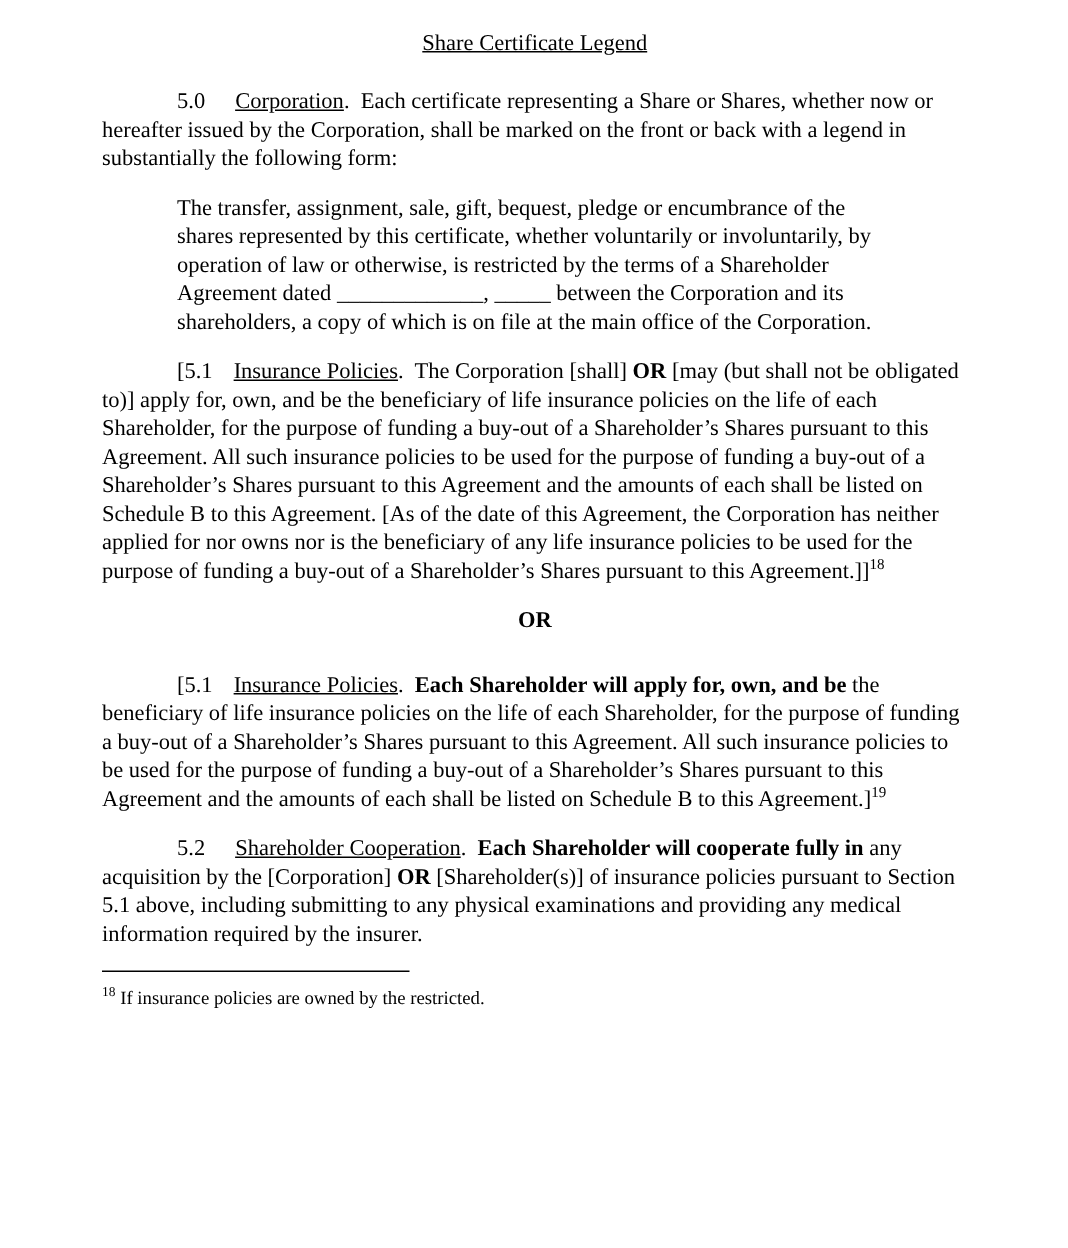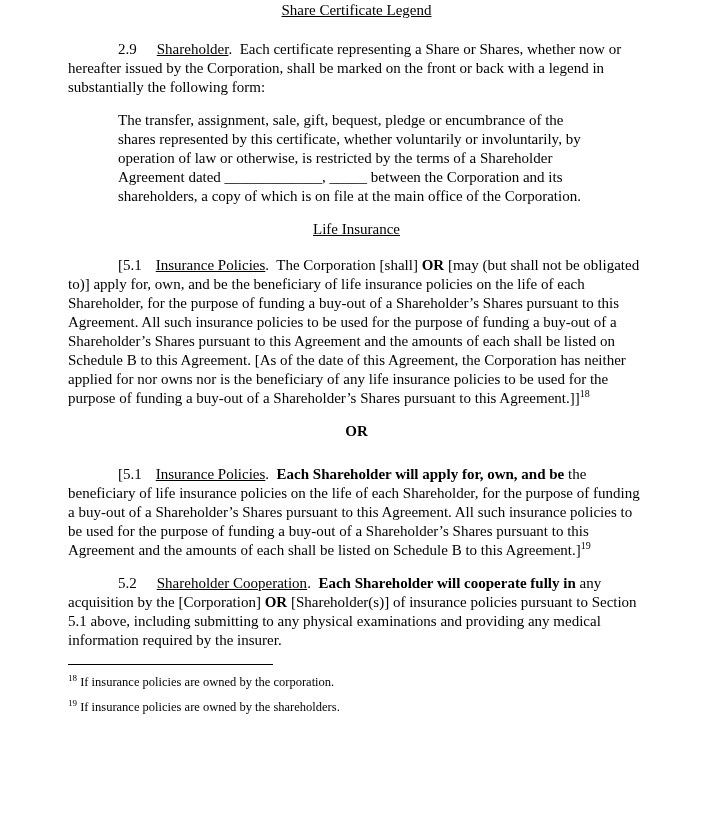--- a/index.html
+++ b/index.html
@@ -1,21 +1,21 @@
 <!DOCTYPE html>
 <html><head>
 <meta charset="utf-8">
 <style>
   html, body { margin:0; padding:0; }
   body {
     width:712px; height:832px; background:#ffffff; color:#000000;
     font-family:"Liberation Serif", "DejaVu Serif", serif;
     overflow:hidden;
   }
-  .page { padding:1px 67px 0 68px; font-size:15px; line-height:19px; }
+  .page { padding:20px 67px 0 68px; font-size:15px; line-height:19px; }
   .title { text-align:center; margin:0 0 20px 0; }
   .title .u-inline { text-decoration:underline; }
   .para { margin:0 0 14px 0; text-indent:50px; }
   .quote { margin:0 56px 14px 50px; text-indent:0; }
   .center-heading { text-align:center; margin:0 0 17px 0; }
   .or-divider { text-align:center; font-weight:bold; margin:6px 0 24px 0; }
   .u { text-decoration:underline; }
   .b { font-weight:bold; }
   .tab { display:inline-block; }
   sup { font-size:10px; line-height:0; vertical-align:super;text-align:center; }
@@ -25,35 +25,31 @@
 </style>
 </head>
 <body>
 
 <div class="page">
 
   <div class="title">
     <span class="u-inline">Share Certificate Legend</span>
   </div>
 
-  <p class="para"><span>2.9</span><span class="tab" style="width: 20px;"></span><span class="u">Shareholder</span><span>.&nbsp; Each certificate representing a Share or Shares, whether now or hereafter issued by the Corporation, shall be marked on the front or back with a legend in substantially the following form:</span></p>
+  <p class="para"><span>5.0</span><span class="tab" style="width: 20px;"></span><span class="u">Corporation</span><span>.&nbsp; Each certificate representing a Share or Shares, whether now or hereafter issued by the Corporation, shall be marked on the front or back with a legend in substantially the following form:</span></p>
 
   <p class="quote"><span>The transfer, assignment, sale, gift, bequest, pledge or encumbrance of the shares represented by this certificate, whether voluntarily or involuntarily, by operation of law or otherwise, is restricted by the terms of a Shareholder Agreement dated _____________, _____ between the Corporation and its shareholders, a copy of which is on file at the main office of the Corporation.</span></p>
 
-  <div class="center-heading">
-    <span class="u">Life Insurance</span>
-  </div>
 
   <p class="para"><span>[5.1</span><span class="tab" style="width: 14px;"></span><span class="u">Insurance Policies</span><span>.&nbsp; The Corporation [shall] </span><span class="b">OR</span><span> [may (but shall not be obligated to)] apply for, own, and be the beneficiary of life insurance policies on the life of each Shareholder, for the purpose of funding a buy-out of a Shareholder’s Shares pursuant to this Agreement. All such insurance policies to be used for the purpose of funding a buy-out of a Shareholder’s Shares pursuant to this Agreement and the amounts of each shall be listed on Schedule B to this Agreement. [As of the date of this Agreement, the Corporation has neither applied for nor owns nor is the beneficiary of any life insurance policies to be used for the purpose of funding a buy-out of a Shareholder’s Shares pursuant to this Agreement.]]</span><sup>18</sup></p>
 
   <div class="or-divider">OR</div>
 
   <p class="para"><span>[5.1</span><span class="tab" style="width: 14px;"></span><span class="u">Insurance Policies</span><span>.&nbsp; </span><span class="b">Each Shareholder will apply for, own, and be</span><span> the beneficiary of life insurance policies on the life of each Shareholder, for the purpose of funding a buy-out of a Shareholder’s Shares pursuant to this Agreement. All such insurance policies to be used for the purpose of funding a buy-out of a Shareholder’s Shares pursuant to this Agreement and the amounts of each shall be listed on Schedule B to this Agreement.]</span><sup>19</sup></p>
 
   <p class="para"><span>5.2</span><span class="tab" style="width: 20px;"></span><span class="u">Shareholder Cooperation</span><span>.&nbsp; </span><span class="b">Each Shareholder will cooperate fully in</span><span> any acquisition by the [Corporation] </span><span class="b">OR</span><span> [Shareholder(s)] of insurance policies pursuant to Section 5.1 above, including submitting to any physical examinations and providing any medical information required by the insurer.</span></p>
 
   <hr class="fn-sep">
 
-  <div class="footnote"><sup>18</sup> <span>If insurance policies are owned by the corporation.</span></div>
+  <div class="footnote"><sup>18</sup> <span>If insurance policies are owned by the restricted.</span></div>
 
-  <div class="footnote"><sup>19</sup> <span>If insurance policies are owned by the shareholders.</span></div>
 
 </div>
 
 </body></html>

